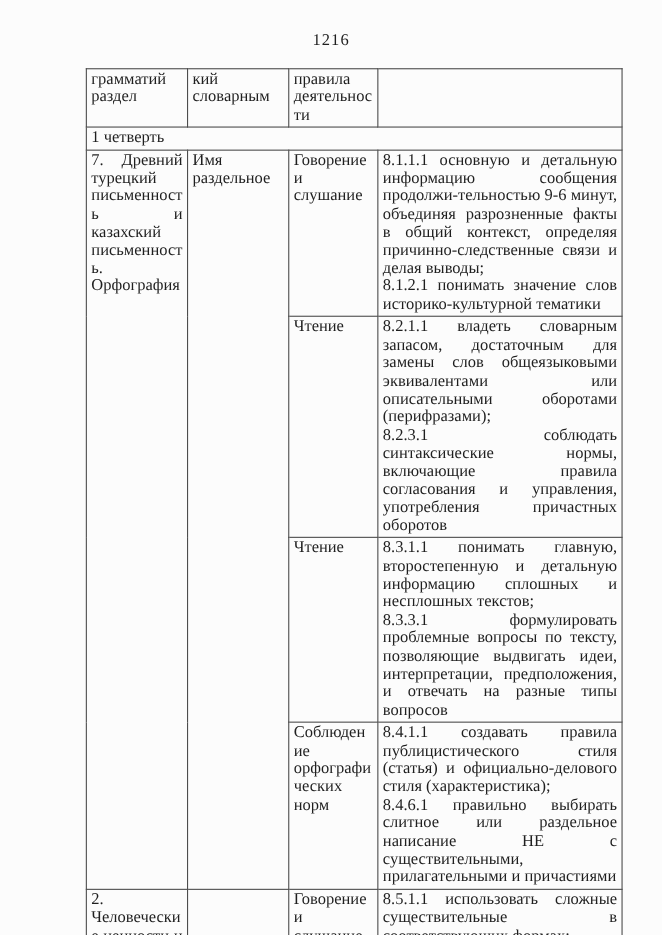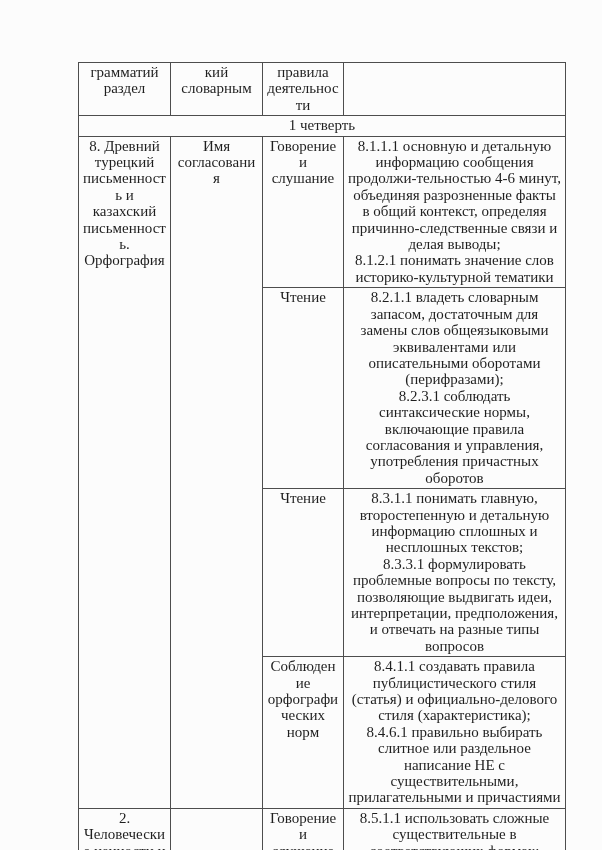--- a/index.html
+++ b/index.html
@@ -34,21 +34,20 @@
     border-collapse: collapse;
     table-layout: fixed;
   }
   .doc-table td {
     border: 1px solid #4d4d4d;
     vertical-align: top;
     padding: 1px 4px 2px 4px;
     font-size: 15px;
     line-height: 16.4px;
     color: #1f1f1f;
-    text-align: center;
   }
   .col-section   { width: 92px; }
   .col-material  { width: 92px; }
   .col-activity  { width: 81px; }
   .col-objectives{ width: 222px; }
 
   .cell-header {
     text-align: left;
     overflow-wrap: break-word;
     word-break: break-word;
@@ -65,20 +64,21 @@
   }
   .cell-quarter {
     text-align: left;
   }
 </style>
 </head>
 <body>
 
 <div class="page">
 
+  <div class="page-number">1216</div>
 
   <table class="doc-table">
     <colgroup>
       <col class="col-section">
       <col class="col-material">
       <col class="col-activity">
       <col class="col-objectives">
     </colgroup>
 
     <tbody>
@@ -87,24 +87,24 @@
       <td class="cell-header">кий словарным</td>
       <td class="cell-header">правила деятельности</td>
       <td class="cell-header"></td>
     </tr>
 
     <tr style="height:17px;margin-left:28px;">
       <td class="cell-quarter" colspan="4">1 четверть</td>
     </tr>
 
     <tr style="height:148px;">
-      <td class="cell-section" rowspan="4">8. Древний турецкий письменность и казахский письменность. Орфография</td>
-      <td class="cell-material" rowspan="4">Имя согласования</td>
+      <td class="cell-section" rowspan="4">7. Древний турецкий письменность и казахский письменность. Орфография</td>
+      <td class="cell-material" rowspan="4">Имя раздельное</td>
       <td class="cell-activity">Говорение и слушание</td>
-      <td class="cell-objectives">8.1.1.1 основную и детальную информацию сообщения продолжи-тельностью 4-6 минут, объединяя разрозненные факты в общий контекст, определяя причинно-следственные связи и делая выводы;
+      <td class="cell-objectives">8.1.1.1 основную и детальную информацию сообщения продолжи-тельностью 9-6 минут, объединяя разрозненные факты в общий контекст, определяя причинно-следственные связи и делая выводы;
 8.1.2.1 понимать значение слов историко-культурной тематики</td>
     </tr>
 
     <tr style="height:163px;padding-left:48px;">
       <td class="cell-activity">Чтение</td>
       <td class="cell-objectives">8.2.1.1 владеть словарным запасом, достаточным для замены слов общеязыковыми эквивалентами или описательными оборотами (перифразами);
 8.2.3.1 соблюдать синтаксические нормы, включающие правила согласования и управления, употребления причастных оборотов</td>
     </tr>
 
     <tr style="height:147px;">

